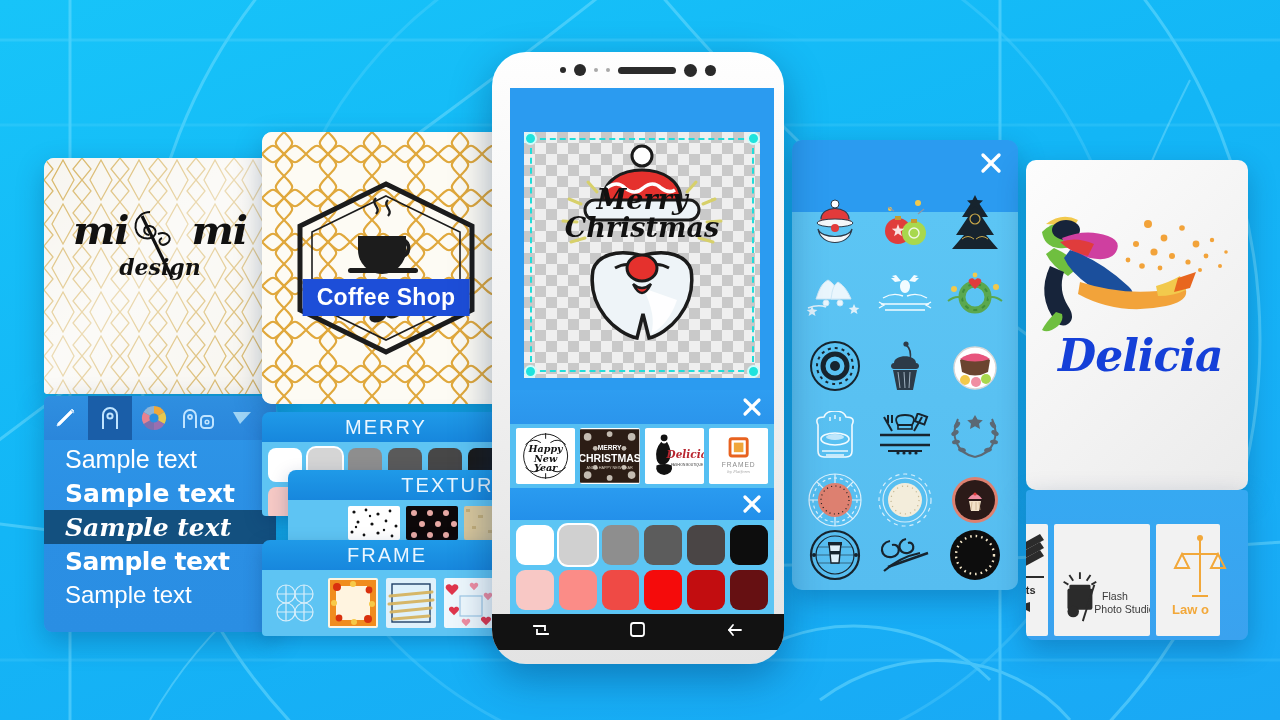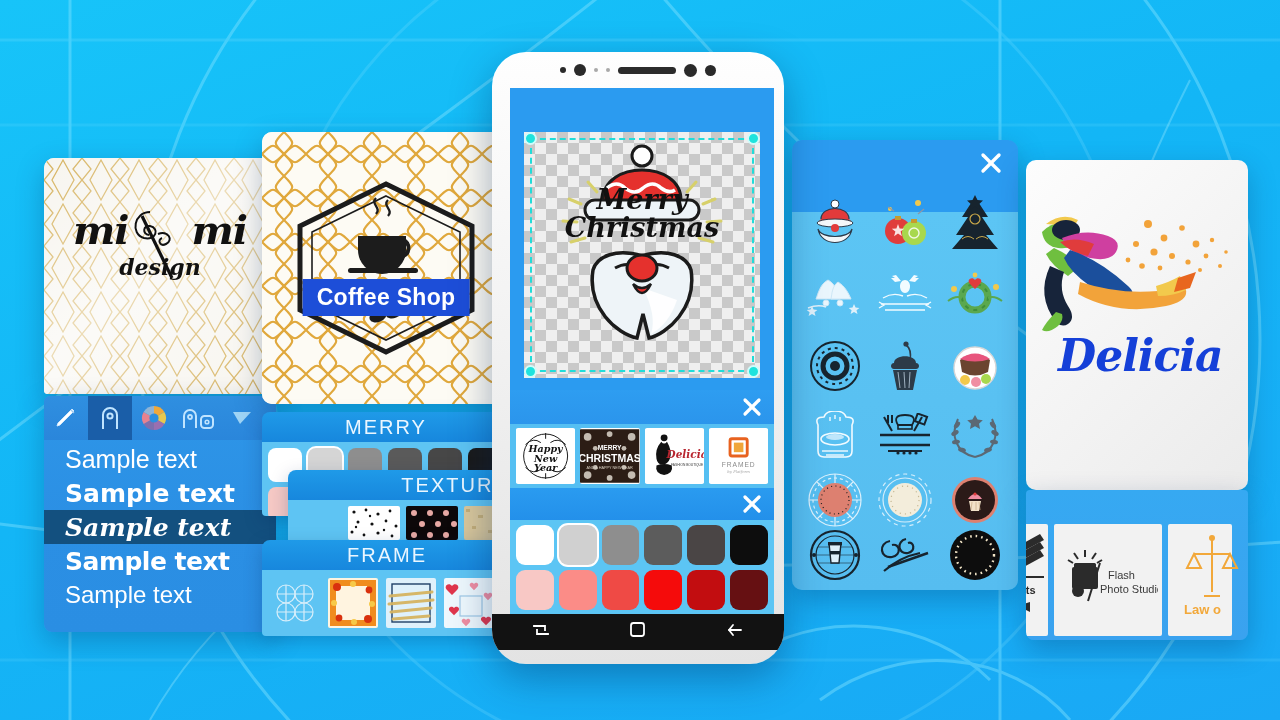--- a/index.html
+++ b/index.html
@@ -792,21 +792,21 @@
         <g fill="#2b2b2b">
           <path d="M0 14 l22 -12 l4 6 l-22 12 Z"></path>
             <path d="M0 22 l22 -12 l4 6 l-22 12 Z"></path>
           <path d="M0 30 l22 -12 l4 6 l-22 12 Z"></path>
           <rect x="0" y="44" width="26" height="2"></rect>
           <path d="M0 74 l12 6 l0 -10 Z"></path>
         </g>
         <text x="1" y="62" font-family="Liberation Sans, sans-serif" font-size="11" font-weight="700" fill="#2b2b2b">nts</text>
       </svg>
     </div>
-    <div class="thumb" style="width:108px;height:112px;">
+    <div class="thumb" style="width:96px;height:112px;align-items:flex-end;">
       <svg width="100" height="70" viewBox="0 0 100 70">
         <g fill="#2b2b2b">
           <rect x="14" y="22" width="26" height="22" rx="2"></rect>
           <rect x="16" y="18" width="22" height="5" rx="1.5"></rect>
           <circle cx="20" cy="46" r="6"></circle>
           <g stroke="#2b2b2b" stroke-width="2" fill="none">
             <path d="M27 12 v-7"></path>
               <path d="M20 14 l-4 -6"></path>
               <path d="M34 14 l4 -6"></path>
             <path d="M15 18 l-5 -3"></path>

